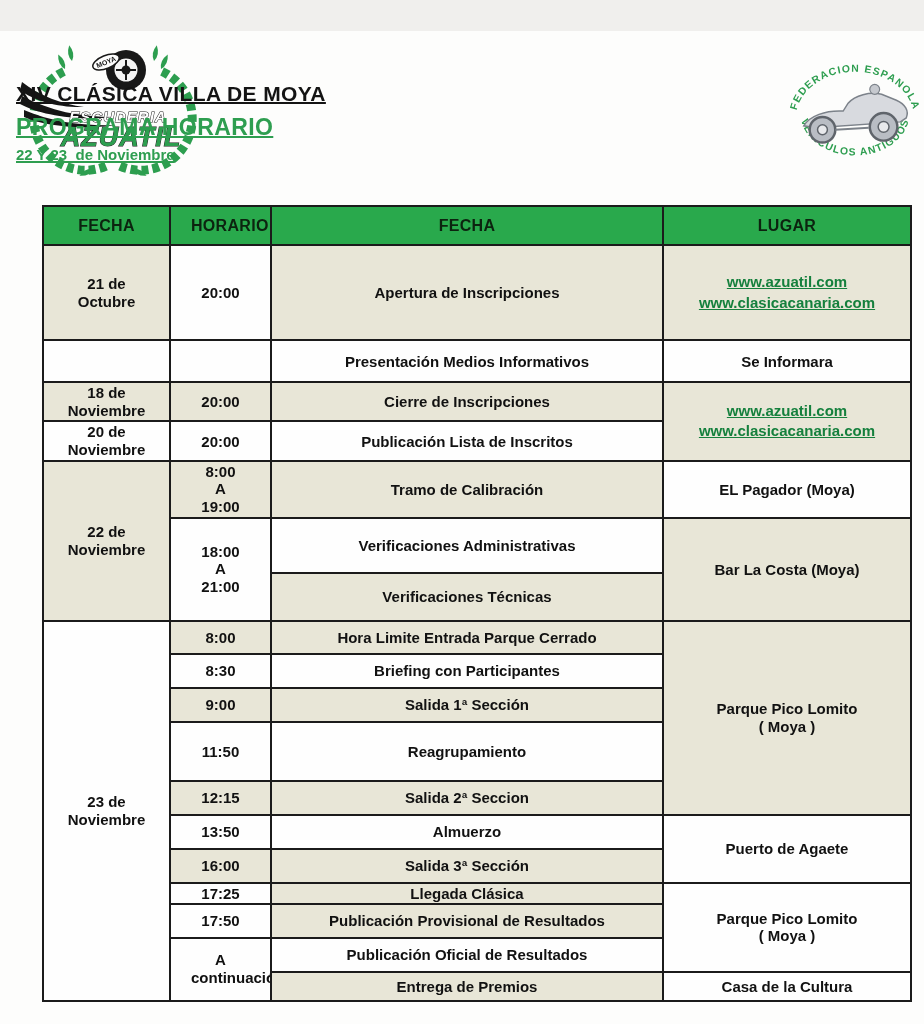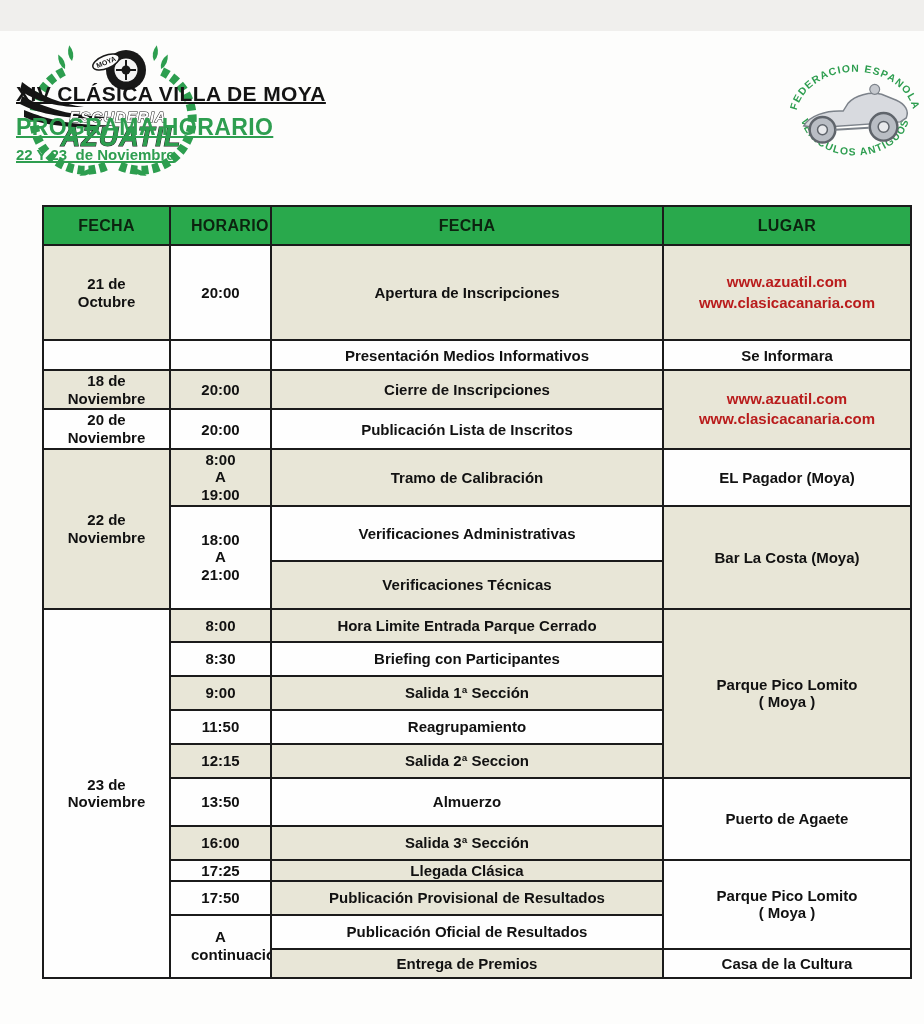--- a/index.html
+++ b/index.html
@@ -19,21 +19,21 @@
   .logo-right{position:absolute;left:786px;top:56px;}
   table.sched{position:absolute;left:42px;top:205px;width:868px;border-collapse:collapse;
       table-layout:fixed;border:2px solid #141414;}
   table.sched th,table.sched td{border:2px solid #1b1b1b;text-align:center;vertical-align:middle;
       font-weight:bold;font-size:15px;padding:1px 20px;overflow:hidden;}
   table.sched th{background:#29a94c;color:#0c230f;font-size:16px;letter-spacing:.3px;height:35px;}
   .ba{background:#e8e6d7;}
   .bw{background:#fefefe;}
   .pre{white-space:pre-line;line-height:1.18;margin-top:6px;}
   .small{font-size:12.5px;line-height:1.25;}
-  a.wlink{display:block;color:#b91c1c;font-weight:bold;
+  a.wlink{display:block;color:#15803d;font-weight:bold;text-decoration:underline;
       font-size:15px;line-height:1.35;cursor:pointer;}
 </style>
 </head>
 <body>
 
 <div class="page">
   <div class="top-strip"></div>
 
   <div class="logo-left">
     <svg width="182" height="142" viewBox="0 0 182 142">
@@ -120,21 +120,21 @@
       <tr style="height:95px">
         <td class="ba pre">21 de
 Octubre</td>
         <td class="bw">20:00</td>
         <td class="ba">Apertura de Inscripciones</td>
         <td class="ba">
           <a class="wlink">www.azuatil.com</a>
           <a class="wlink">www.clasicacanaria.com</a>
         </td>
       </tr>
-      <tr style="height:30px">
+      <tr style="height:42px">
         <td class="bw"></td>
         <td class="bw"></td>
         <td class="bw">Presentación Medios Informativos</td>
         <td class="bw">Se Informara</td>
       </tr>
       <tr style="height:37px">
         <td class="ba pre">18 de
 Noviembre</td>
         <td class="ba">20:00</td>
         <td class="ba">Cierre de Inscripciones</td>
@@ -177,29 +177,29 @@
 ( Moya )</td>
       </tr>
       <tr style="height:34px">
         <td class="bw">8:30</td>
         <td class="bw">Briefing con Participantes</td>
       </tr>
       <tr style="height:34px">
         <td class="ba">9:00</td>
         <td class="ba">Salida 1ª Sección</td>
       </tr>
-      <tr style="height:34px">
+      <tr style="height:59px">
         <td class="bw">11:50</td>
         <td class="bw">Reagrupamiento</td>
       </tr>
       <tr style="height:34px">
         <td class="ba">12:15</td>
         <td class="ba">Salida 2ª Seccion</td>
       </tr>
-      <tr style="height:48px">
+      <tr style="height:34px">
         <td class="bw">13:50</td>
         <td class="bw">Almuerzo</td>
         <td class="bw" rowspan="2">Puerto de Agaete</td>
       </tr>
       <tr style="height:34px">
         <td class="ba">16:00</td>
         <td class="ba">Salida 3ª Sección</td>
       </tr>
       <tr style="height:16px">
         <td class="bw">17:25</td>

